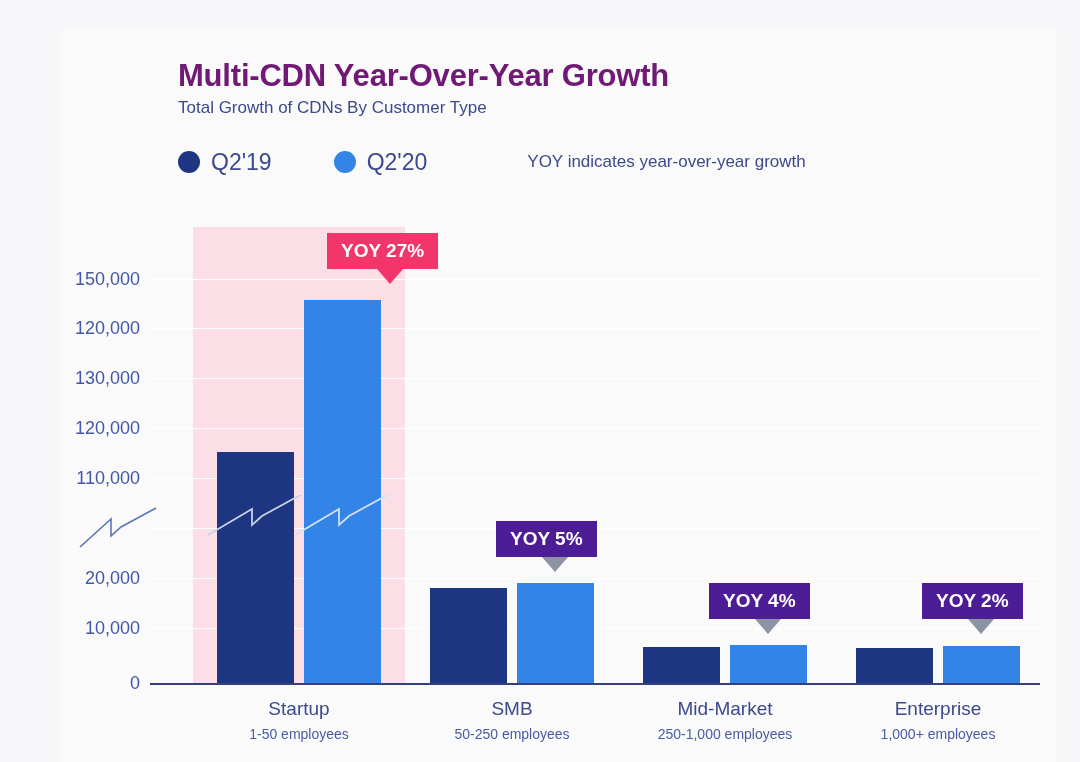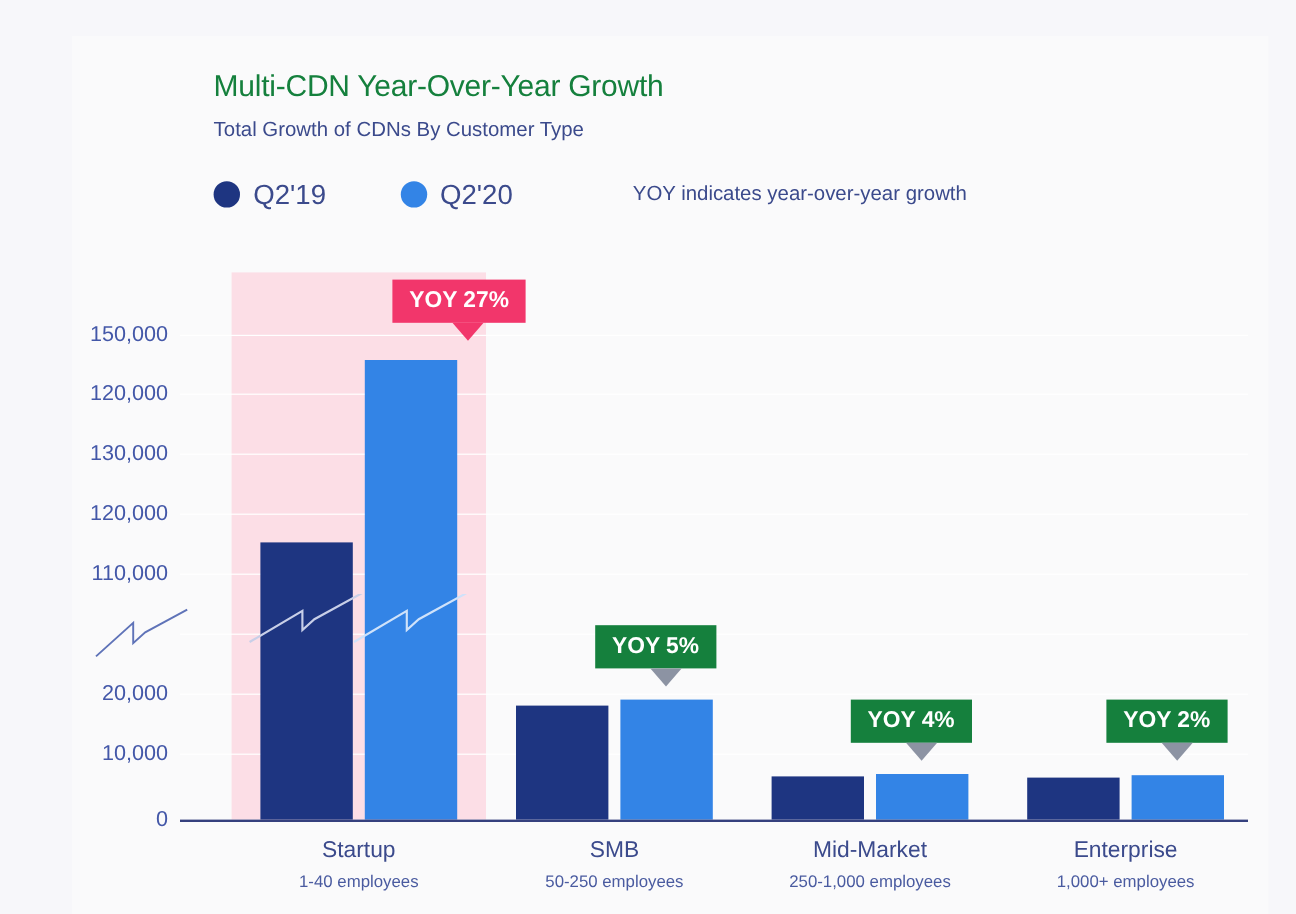--- a/index.html
+++ b/index.html
@@ -10,22 +10,22 @@
     overflow:hidden;
   }
   #panel{
     position:absolute;left:60px;top:30px;width:997px;height:732px;
     background:#fafafb;
   }
 
   
   #chart-title{
     position:absolute;left:178px;top:58px;
-    font-size:25px;font-weight:normal;letter-spacing:-0.2px;
-    color:#15803d;white-space:nowrap;
+    font-size:31px;font-weight:bold;letter-spacing:-0.2px;
+    color:#701a75;white-space:nowrap;
   }
   #chart-subtitle{
     position:absolute;left:178px;top:98px;
     font-size:17px;color:#3b4a8c;white-space:nowrap;
   }
   #legend{
     position:absolute;left:178px;top:148px;
     display:flex;align-items:center;gap:0;height:28px;
   }
   .legend-item{display:flex;align-items:center;gap:11px;}
@@ -66,21 +66,21 @@
   }
 
   
   .badge{
     position:absolute;
     color:#ffffff;font-size:19px;font-weight:bold;
     padding:8px 14px 9px 14px;
     white-space:nowrap;line-height:1;
   }
   .badge.pink{background:#f2366b;}
-  .badge.gray{background:#15803d;}
+  .badge.gray{background:#4c1d95;}
   .badge .tail{
     position:absolute;top:100%;
     width:0;height:0;
     border-left:13px solid transparent;
     border-right:13px solid transparent;
   }
   .badge.pink .tail{border-top:15px solid #f2366b;}
   .badge.gray .tail{border-top:15px solid #8c93a3;}
 
   
@@ -183,21 +183,21 @@
 </div>
 
 <div class="badge gray" style="left:922px;top:583px;">
   <span>YOY 2%</span>
   <span class="tail" style="left:46px;"></span>
 </div>
 
 <div id="xaxis">
   <div class="xgroup" style="left:184px;top:698px;width:230px;">
     <div class="xlabel">Startup</div>
-    <div class="xsub">1-40 employees</div>
+    <div class="xsub">1-50 employees</div>
   </div>
   <div class="xgroup" style="left:397px;top:698px;width:230px;">
     <div class="xlabel">SMB</div>
     <div class="xsub">50-250 employees</div>
   </div>
   <div class="xgroup" style="left:610px;top:698px;width:230px;">
     <div class="xlabel">Mid-Market</div>
     <div class="xsub">250-1,000 employees</div>
   </div>
   <div class="xgroup" style="left:823px;top:698px;width:230px;">

